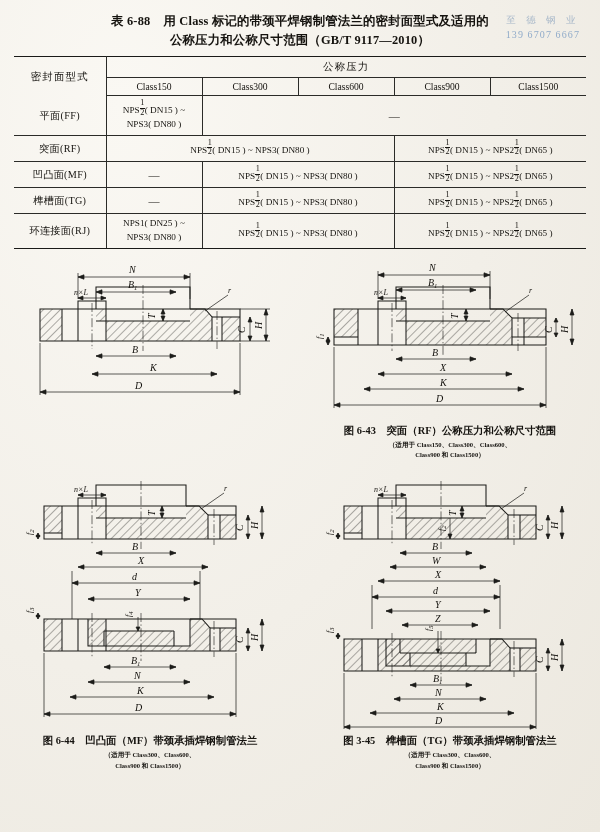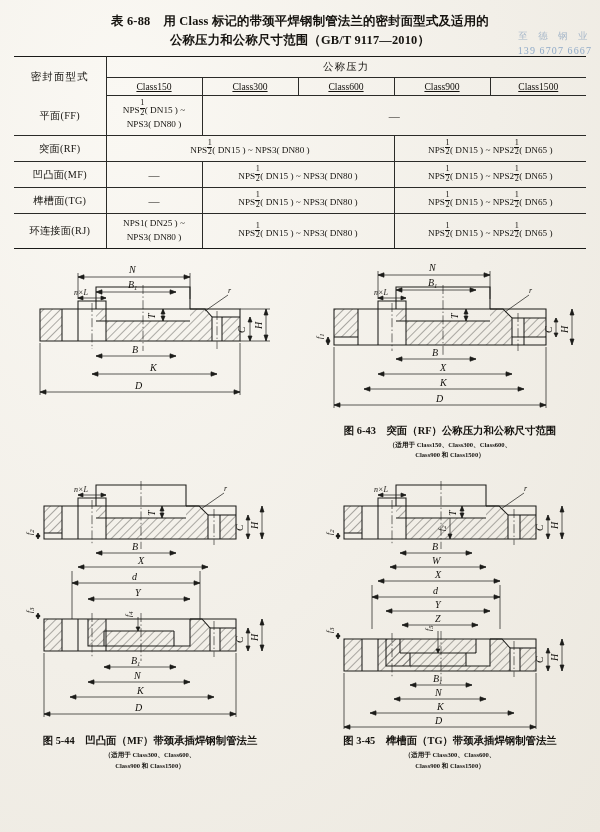--- a/index.html
+++ b/index.html
@@ -15,40 +15,40 @@
     background:
       radial-gradient(ellipse at 20% 12%, #faf8f3 0%, #f2efe8 55%, #ece8df 100%);
   }
   
   .title-block{padding:12px 40px 0 40px;text-align:center;}
   .title-line{font-size:12.4px;font-weight:bold;line-height:1.55;letter-spacing:.2px;}
   .title-line .tag{margin-right:13px;}
   .title-line .reg{font-weight:bold;}
   
   .watermark{
-    position:absolute;right:8px;top:14px;text-align:center;
-    color:#8aa3bd;opacity:.85;pointer-events:none;margin-top:16px;
+    position:absolute;right:20px;top:14px;text-align:center;
+    color:#8aa3bd;opacity:.85;pointer-events:none;
   }
   .wm-cn{font-size:9.5px;letter-spacing:4px;color:#9aaec4;}
   .wm-num{font-size:10px;letter-spacing:1.1px;color:#7f9fc4;margin-top:2px;}
   
   .tbl-wrap{padding:6px 14px 0 14px;}
   table.spec{border-collapse:collapse;width:572px;font-size:9.3px;table-layout:fixed;}
   table.spec td,table.spec th{
     border-left:1px solid #2b2b28;border-right:1px solid #2b2b28;
     text-align:center;vertical-align:middle;padding:3px 2px;font-weight:normal;
   }
   table.spec .no-l{border-left:none;}
   table.spec .no-r{border-right:none;}
   .thick-top{border-top:1.9px solid #1a1a18;}
   .thick-bot{border-bottom:1.9px solid #1a1a18;}
   .thin-bot{border-bottom:1px solid #2b2b28;}
   .hdr-cn{font-size:10.4px;font-weight:bold;letter-spacing:1.2px;}
   .rowlbl{font-size:10.2px;font-weight:bold;letter-spacing:.3px;}
-  .cls{font-size:9.6px;text-decoration:underline;}
+  .cls{font-size:9.6px;}
   .val{font-size:9.2px;line-height:1.5;}
   .dash{font-size:11px;}
   .frac{display:inline-block;vertical-align:-0.12em;font-size:8.2px;line-height:1;text-align:center;}
   .frac .nu{display:block;border-bottom:.8px solid #15130f;padding:0 .5px;}
   .frac .de{display:block;padding:0 .5px;}
   
   .figs{position:relative;margin-top:10px;}
   .figrow{display:flex;}
   .figcell{width:300px;box-sizing:border-box;}
   .cap{text-align:center;font-size:10.4px;font-weight:bold;line-height:1.62;padding:2px 8px 0 8px;}
@@ -543,21 +543,21 @@
           <g class="dim">
             <line x1="44" y1="243" x2="236" y2="243"></line>
             <line x1="44" y1="182" x2="44" y2="246"></line>
               <line x1="236" y1="182" x2="236" y2="246"></line>
             <path d="M44 243 l6 -2.2 v4.4 z" fill="#1c1c19"></path>
               <path d="M236 243 l-6 -2.2 v4.4 z" fill="#1c1c19"></path>
           </g>
           <text class="lbl" x="135" y="240">D</text>
         </svg>
         <div class="cap">
-          <span>图 5-44</span>
+          <span>图 6-44</span>
           <span style="display:inline-block;width:8px"></span><span>凹凸面（MF）带颈承插焊钢制管法兰</span>
           <div class="sub">（适用于 Class300、Class600、</div>
           <div class="sub">Class900 和 Class1500）</div>
         </div>
       </div>
 
       <div class="figcell">
         <svg width="300" height="260" viewBox="0 0 300 260">
           <defs>
             <pattern id="h45" width="6" height="6" patternUnits="userSpaceOnUse" patternTransform="rotate(45)">

